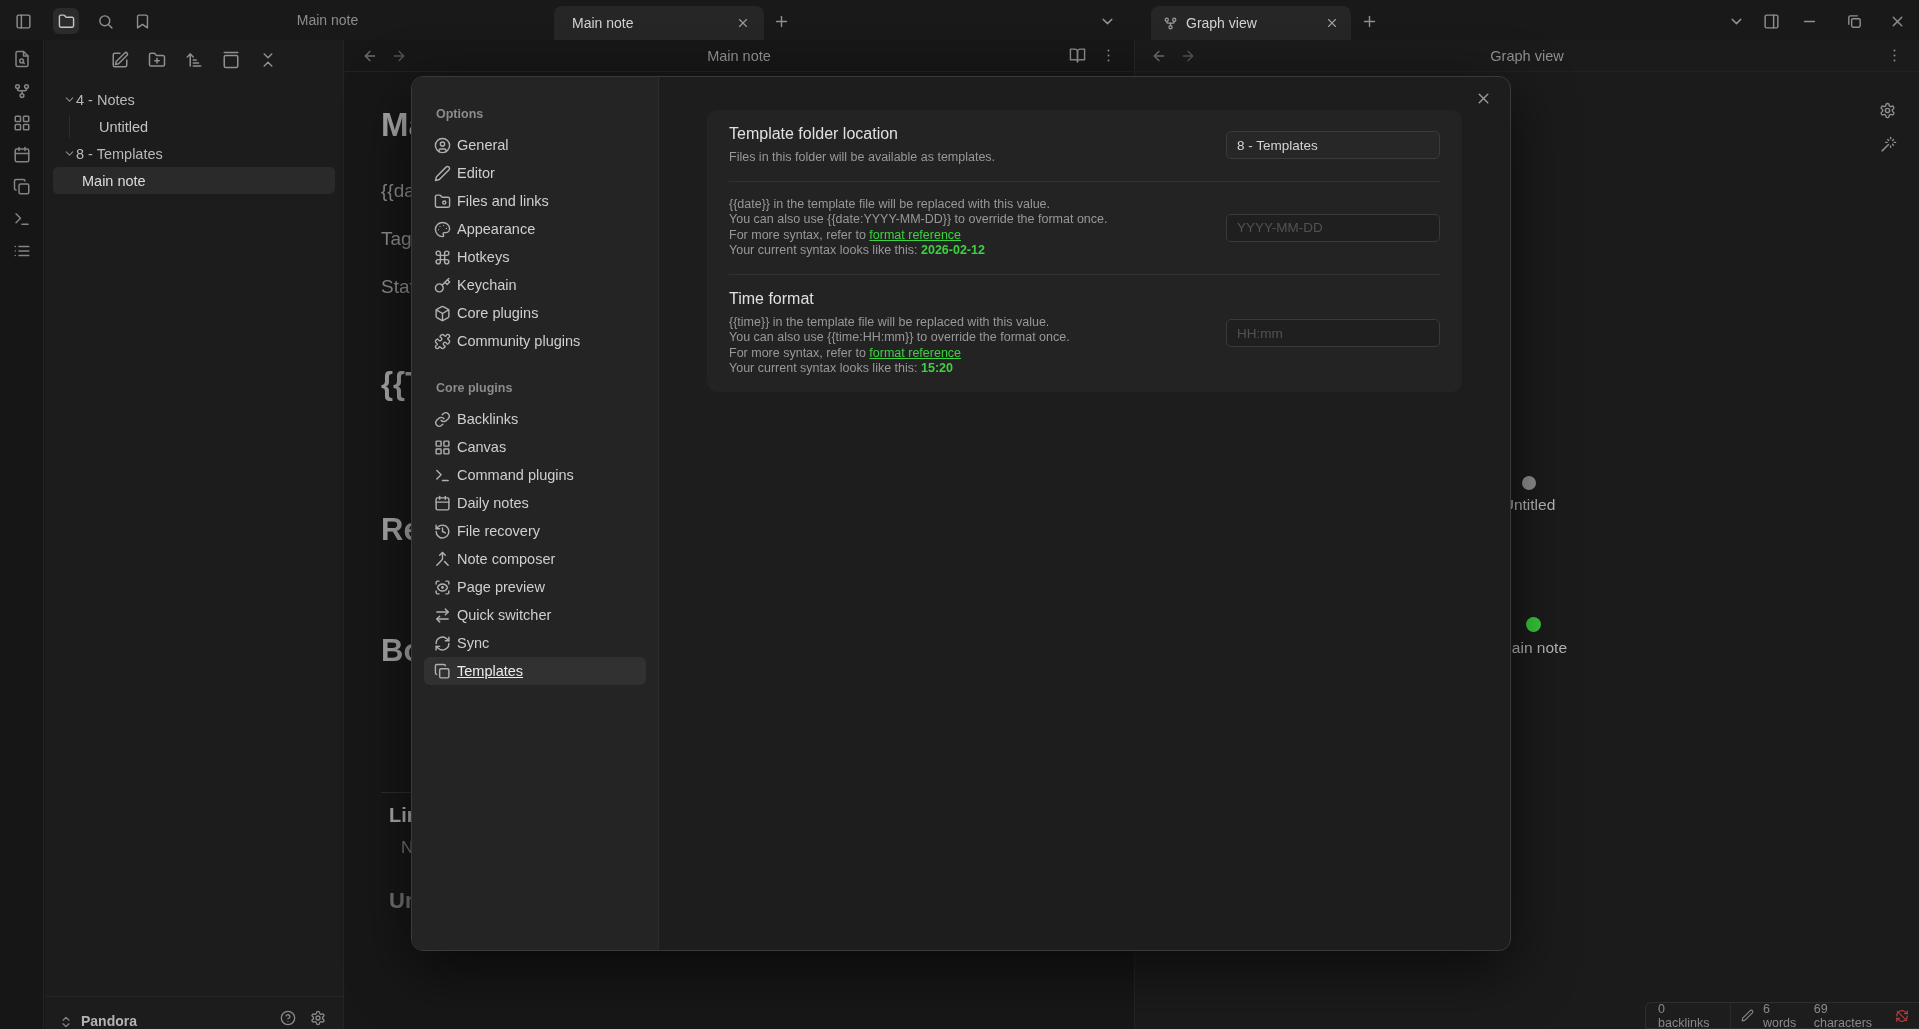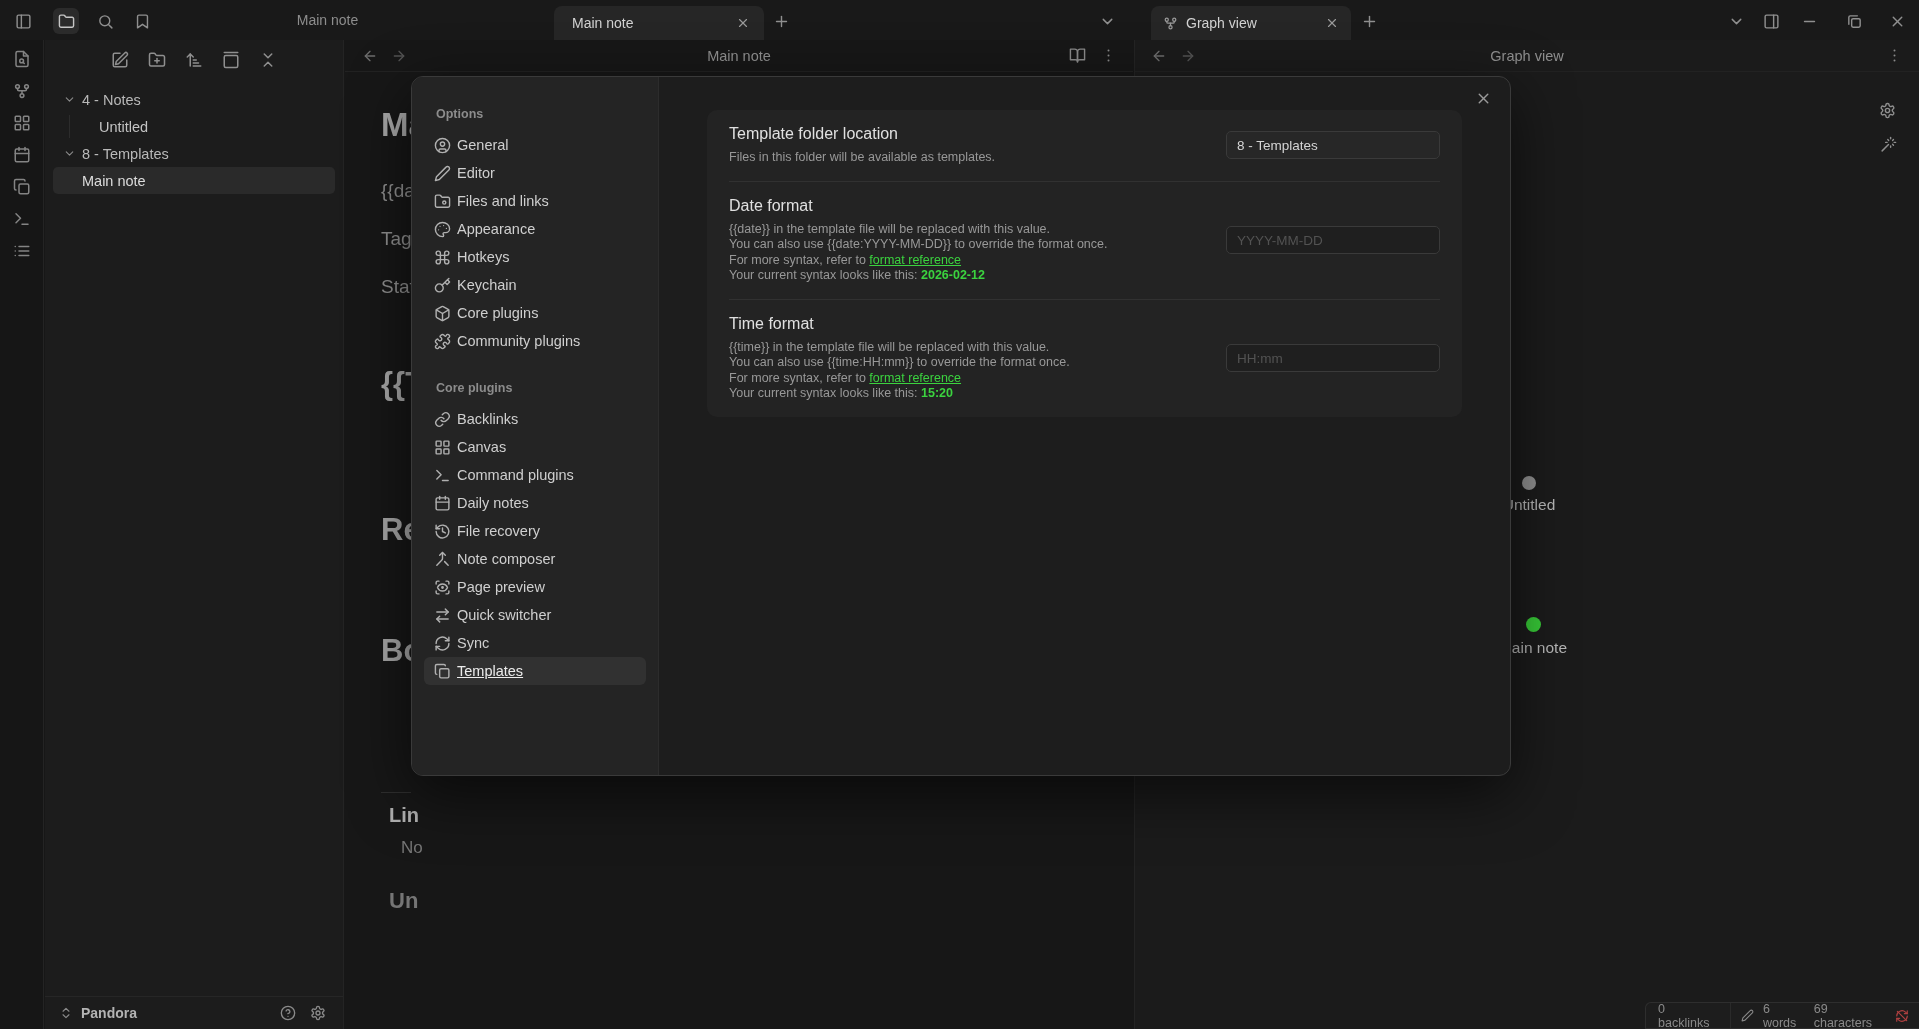--- a/index.html
+++ b/index.html
@@ -32,27 +32,27 @@
   .ribbon-icon{width:28px;height:25px;display:flex;align-items:center;justify-content:center;color:#848484;border-radius:5px;}
   .ribbon-icon svg{width:18px;height:18px;}
 
   
   .explorer{position:absolute;left:45px;top:40px;bottom:0;width:299px;background:#1c1c1c;border-right:1px solid #242424;}
   .exp-toolbar{height:40px;display:flex;align-items:center;justify-content:center;gap:13px;color:#8f8f8f;}
   .exp-btn{width:24px;height:24px;display:flex;align-items:center;justify-content:center;border-radius:5px;}
   .exp-btn svg{width:18px;height:18px;}
   .tree{padding:6px 8px 0;}
   .tree-row{position:relative;display:flex;align-items:center;height:27px;font-size:14.5px;color:#b9b9b9;border-radius:5px;}
-  .tree-folder{padding-left:10px;gap:6px;}
+  .tree-folder{padding-left:10px;}
   .tree-chev{width:13px;height:13px;color:#8a8a8a;display:flex;}
   .tree-chev svg{width:13px;height:13px;}
   .tree-file-1{padding-left:46px;color:#c3c3c3;}
   .tree-file-1::before{content:'';position:absolute;left:16px;top:2px;bottom:2px;width:1px;background:#2c2c2c;}
   .tree-file-sel{padding-left:29px;background:#2a2a2a;color:#dcdcdc;}
-  .vault{position:absolute;left:0;right:0;bottom:0;height:33px;border-top:1px solid #262626;display:flex;align-items:center;padding:0 14px;gap:8px;font-size:14px;font-weight:600;color:#b3b3b3;}
+  .vault{position:absolute;left:0;right:0;bottom:0;height:33px;border-top:1px solid #262626;display:flex;align-items:flex-end;padding:0 14px;gap:8px;font-size:14px;font-weight:600;color:#b3b3b3;}
   .vault-ic{width:14px;height:14px;color:#8a8a8a;display:flex;}
   .vault-ic svg{width:14px;height:14px;}
   .vault-spacer{flex:1;}
   .vault-btn{width:22px;height:22px;display:flex;align-items:center;justify-content:center;color:#8a8a8a;}
   .vault-btn svg{width:16px;height:16px;}
 
   
   .editor{position:absolute;left:345px;top:40px;bottom:0;width:788px;background:#171717;}
   .graph{position:absolute;left:1134px;right:0;top:40px;bottom:0;background:#1b1b1b;border-left:1px solid #242424;}
   .pane-header{position:relative;height:32px;display:flex;align-items:center;border-bottom:1px solid #222;}
@@ -88,21 +88,21 @@
   .gf-wand{left:1875px;top:131px;}
 
   
   .statusbar{position:absolute;left:1645px;top:1002px;width:274px;height:27px;background:#1d1d1d;border:1px solid #2e2e2e;border-right:none;border-radius:6px 0 0 0;display:flex;align-items:center;font-size:12.5px;color:#8a8a8a;}
   .sb-seg1{height:100%;display:flex;align-items:center;padding:0 12px;border-right:1px solid #2a2a2a;}
   .sb-seg2{display:flex;align-items:center;gap:9px;padding:0 10px;}
   .sb-ic{display:flex;color:#8a8a8a;} .sb-ic svg{width:13px;height:13px;}
   .sb-sync{display:flex;color:#b04040;} .sb-sync svg{width:14px;height:14px;}
 
   
-  .modal{position:absolute;left:411px;top:76px;width:1100px;height:700px;background:#1d1d1d;border:1px solid #3a3a3a;border-radius:12px;box-shadow:0 18px 60px rgba(0,0,0,.6);display:flex;overflow:hidden;z-index:30;}
+  .modal{position:absolute;left:411px;top:76px;width:1100px;height:875px;background:#1d1d1d;border:1px solid #3a3a3a;border-radius:12px;box-shadow:0 18px 60px rgba(0,0,0,.6);display:flex;overflow:hidden;z-index:30;}
   .modal-nav{width:249px;background:#242424;border-right:1px solid #2c2c2c;padding:26px 12px;}
   .nav-header{font-size:12.5px;font-weight:700;color:#8c8c8c;margin:4px 0 10px 12px;}
   .nav-item{height:28px;display:flex;align-items:center;gap:6px;padding:0 10px;border-radius:6px;font-size:14.5px;color:#cfcfcf;}
   .nav-item.active{background:#313131;color:#ececec;text-decoration:underline;}
   .nav-ic{width:17px;height:17px;display:flex;color:#b0b0b0;flex:none;}
   .nav-ic svg{width:17px;height:17px;}
   .nav-section + .nav-section{margin-top:26px;}
   .modal-content{flex:1;position:relative;padding:33px 48px;}
   .modal-close{position:absolute;top:10px;right:16px;width:22px;height:22px;display:flex;align-items:center;justify-content:center;color:#9a9a9a;}
   .modal-close svg{width:17px;height:17px;}
@@ -765,21 +765,20 @@
                 <div class="desc-line"><span>Files in this folder will be available as templates.</span></div>
               </div>
           </div>
           <div class="setting-control">
             <input type="text" class="ctl-filled" value="8 - Templates" style="">
           </div>
         </div>
 
         <div class="setting-row">
           <div class="setting-info">
-            <div class="setting-name">Date format</div>
             <div class="setting-desc">
                 <div class="desc-line"><span>{{date}} in the template file will be replaced with this value.</span></div>
                 <div class="desc-line"><span>You can also use {{date:YYYY-MM-DD}} to override the format once.</span></div>
                 <div class="desc-line"><span>For more syntax, refer to </span><span class="desc-link">format reference</span></div>
                 <div class="desc-line"><span>Your current syntax looks like this: </span><span class="desc-strong">2026-02-12</span></div>
               </div>
           </div>
           <div class="setting-control">
             <input type="text" placeholder="YYYY-MM-DD" style="">
           </div>

